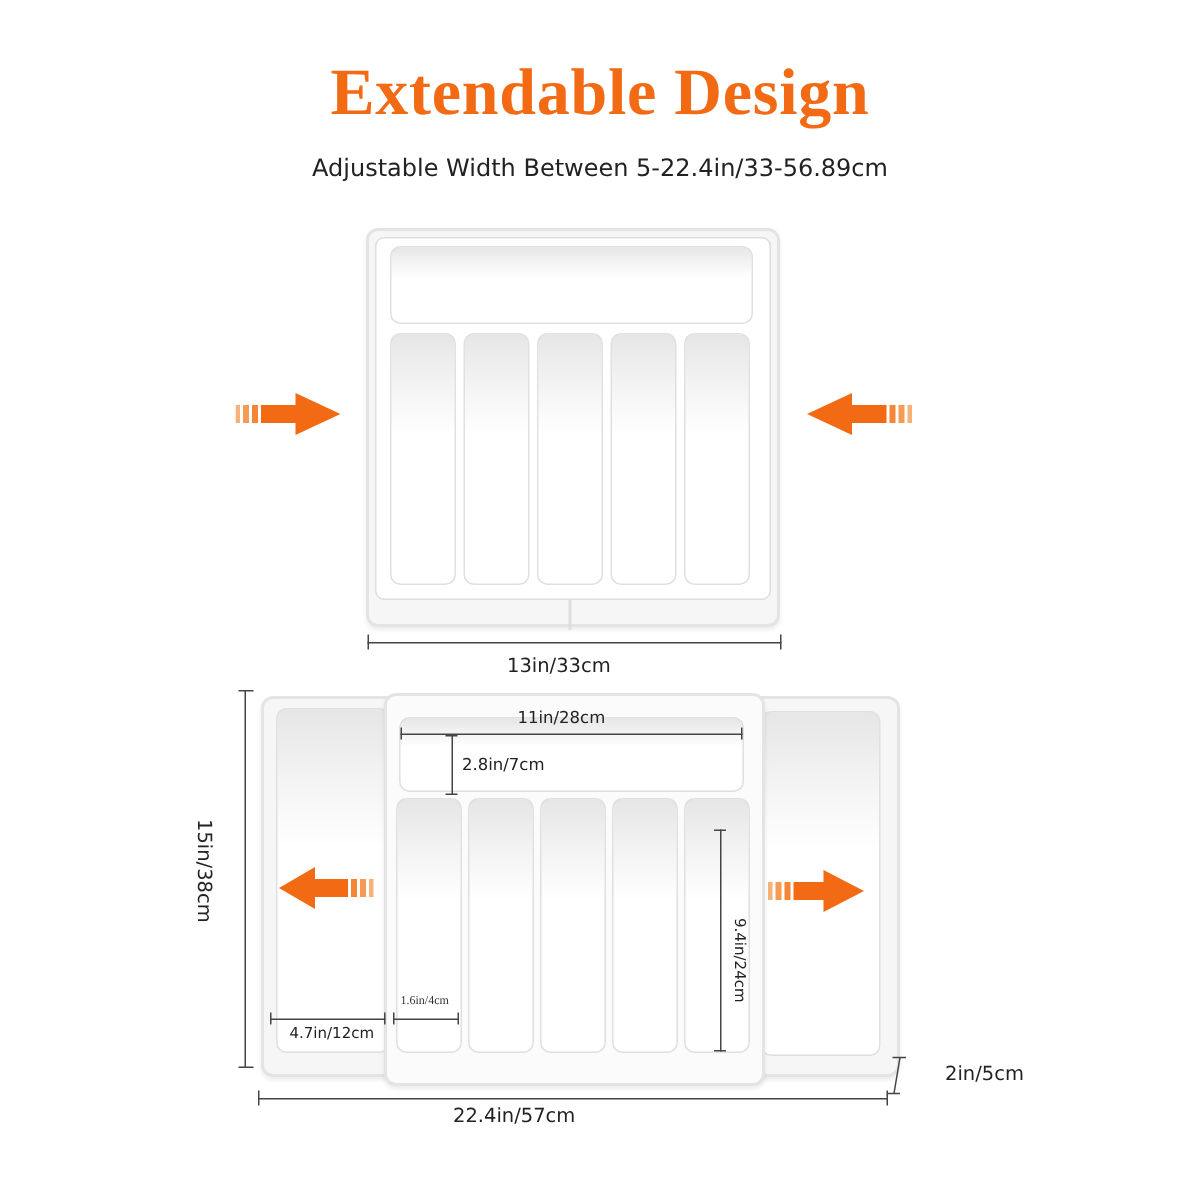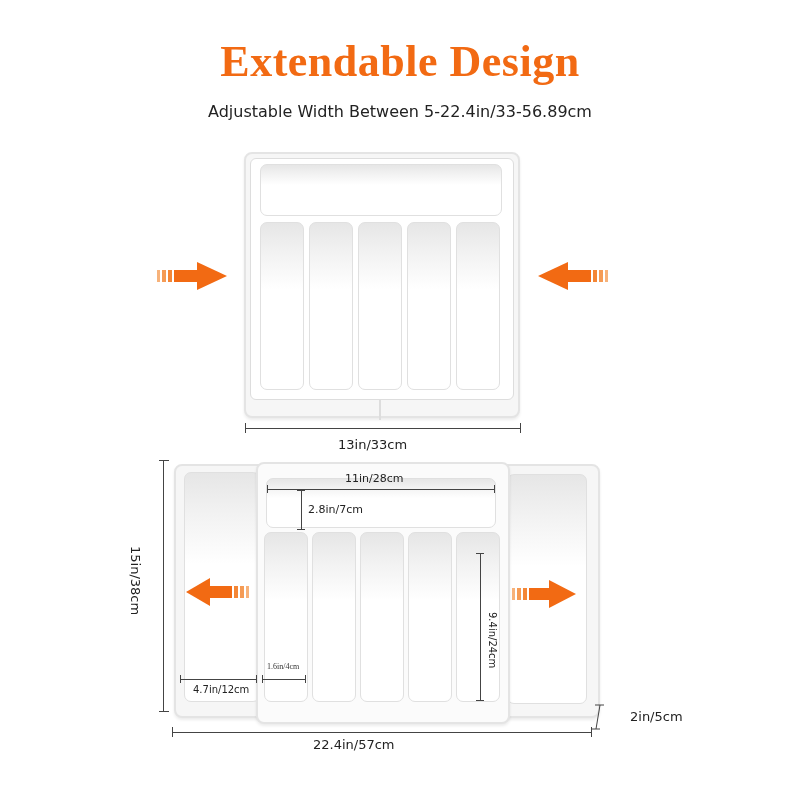--- a/index.html
+++ b/index.html
@@ -133,20 +133,20 @@
   <div class="abs" style="left:0;top:0;width:1px;height:8px;background:#444;"></div>
   <div class="abs" style="left:76px;top:0;width:1px;height:8px;background:#444;"></div>
 </div>
 <div class="abs dimlbl" style="left:193px;top:684px;font-size:10px;">4.7in/12cm</div>
 
 <div class="abs" style="left:172px;top:727px;width:420px;height:12px;">
   <div class="abs hline" style="left:0;top:5px;width:420px;"></div>
   <div class="abs tick-v" style="left:0;top:0;"></div>
   <div class="abs tick-v" style="left:419px;top:0;"></div>
 </div>
-<div class="abs label" style="left:313px;top:737px;font-size:13px;">22.4in/57cm</div>
+<div class="abs label" style="left:302px;top:737px;font-size:13px;">22.4in/57cm</div>
 
 <svg class="abs" style="left:591px;top:704px;" width="14" height="26" viewBox="0 0 14 26">
   <line x1="9" y1="1" x2="5" y2="25" stroke="#444" stroke-width="1"></line>
   <line x1="4" y1="1" x2="13" y2="1" stroke="#444" stroke-width="1"></line>
   <line x1="0" y1="25" x2="9" y2="25" stroke="#444" stroke-width="1"></line>
 </svg>
 <div class="abs label" style="left:608px;top:709px;font-size:13px;margin-left:22px;">2in/5cm</div>
 
 </body></html>

